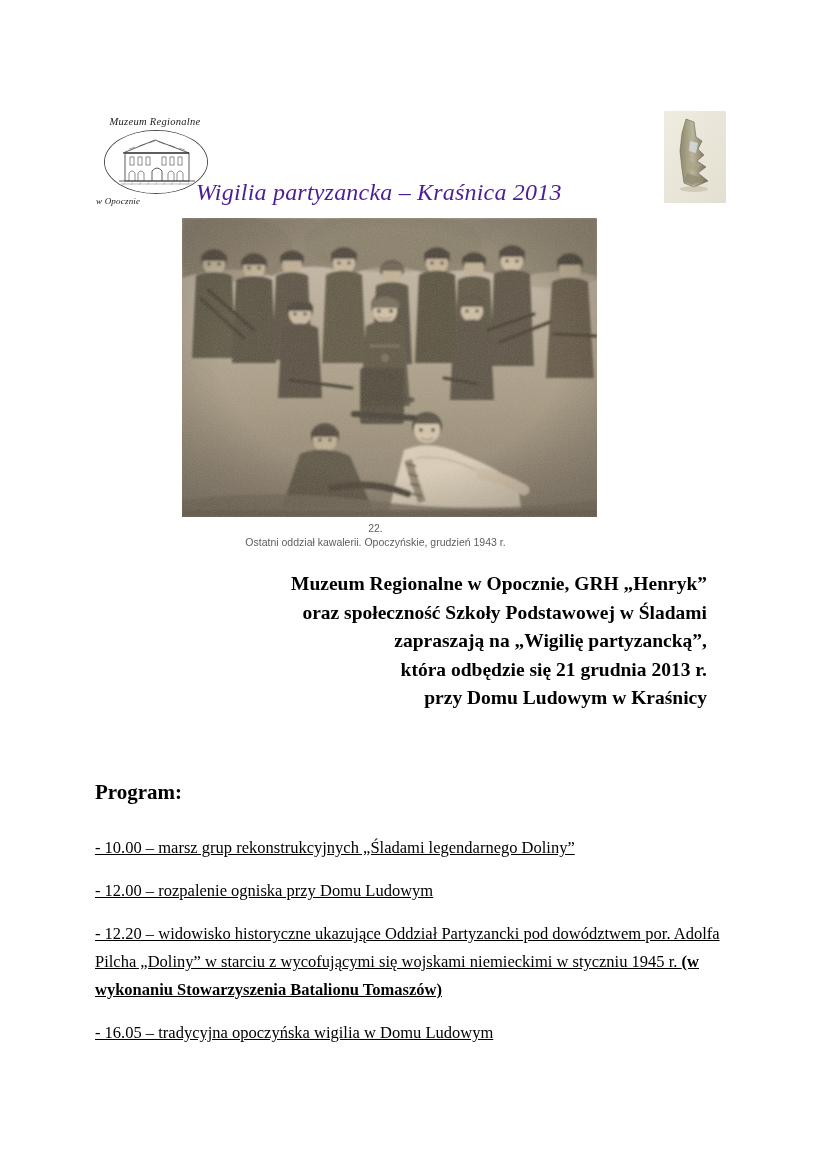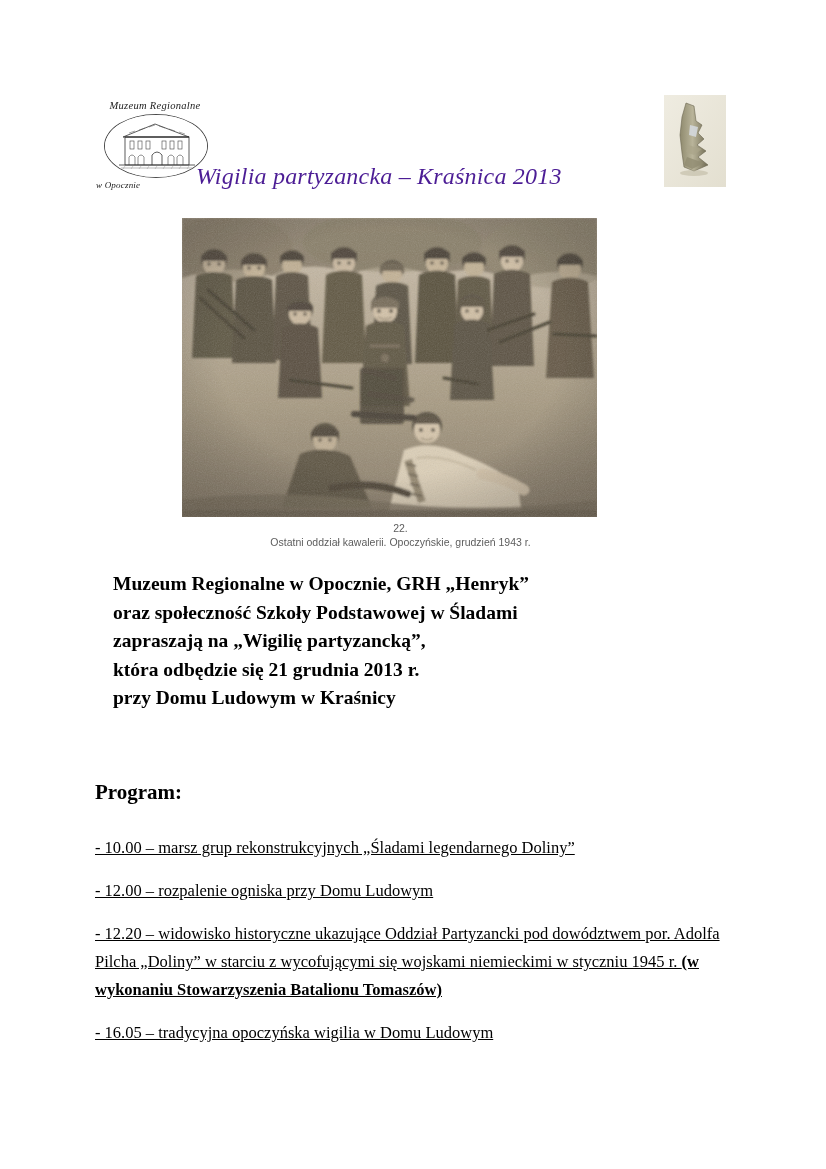--- a/index.html
+++ b/index.html
@@ -13,21 +13,21 @@
     position: relative;
     font-family: "Liberation Serif", "DejaVu Serif", serif;
     color: #000000;
     overflow: hidden;
   }
 
   
   .header {
     position: absolute;
     left: 0;
-    top: 0;
+    top: 16px;
     width: 826px;
     height: 210px;
   }
 
   .museum-logo {
     position: absolute;
     left: 96px;
     top: 100px;
     width: 118px;
     height: 98px;
@@ -109,21 +109,21 @@
     top: 0;
     width: 415px;
     height: 299px;
     background: #8d7f6e;
     overflow: hidden;
   }
   .photo-frame svg { display: block; }
 
   .photo-caption {
     position: absolute;
-    left: 193px;
+    left: 168px;
     top: 521px;
     width: 415px;
     text-align: center;
     font-family: "Liberation Sans", "DejaVu Sans", sans-serif;
     color: #5d5d5d;
   }
   .caption-number {
     font-size: 10.5px;
     line-height: 14px;
     display: block;
@@ -131,24 +131,24 @@
   .caption-text {
     font-size: 10.5px;
     line-height: 15px;
     display: block;
     white-space: nowrap;
   }
 
   
   .invitation {
     position: absolute;
-    left: 113px;
+    left: 107px;
     top: 570px;
     width: 600px;
-    text-align: left;
+    text-align: right;
     font-weight: bold;
     font-size: 19.5px;
     line-height: 28.5px;
     color: #000000;
   }
   .invitation div { white-space: nowrap; }
 
   
   .program {
     position: absolute;

